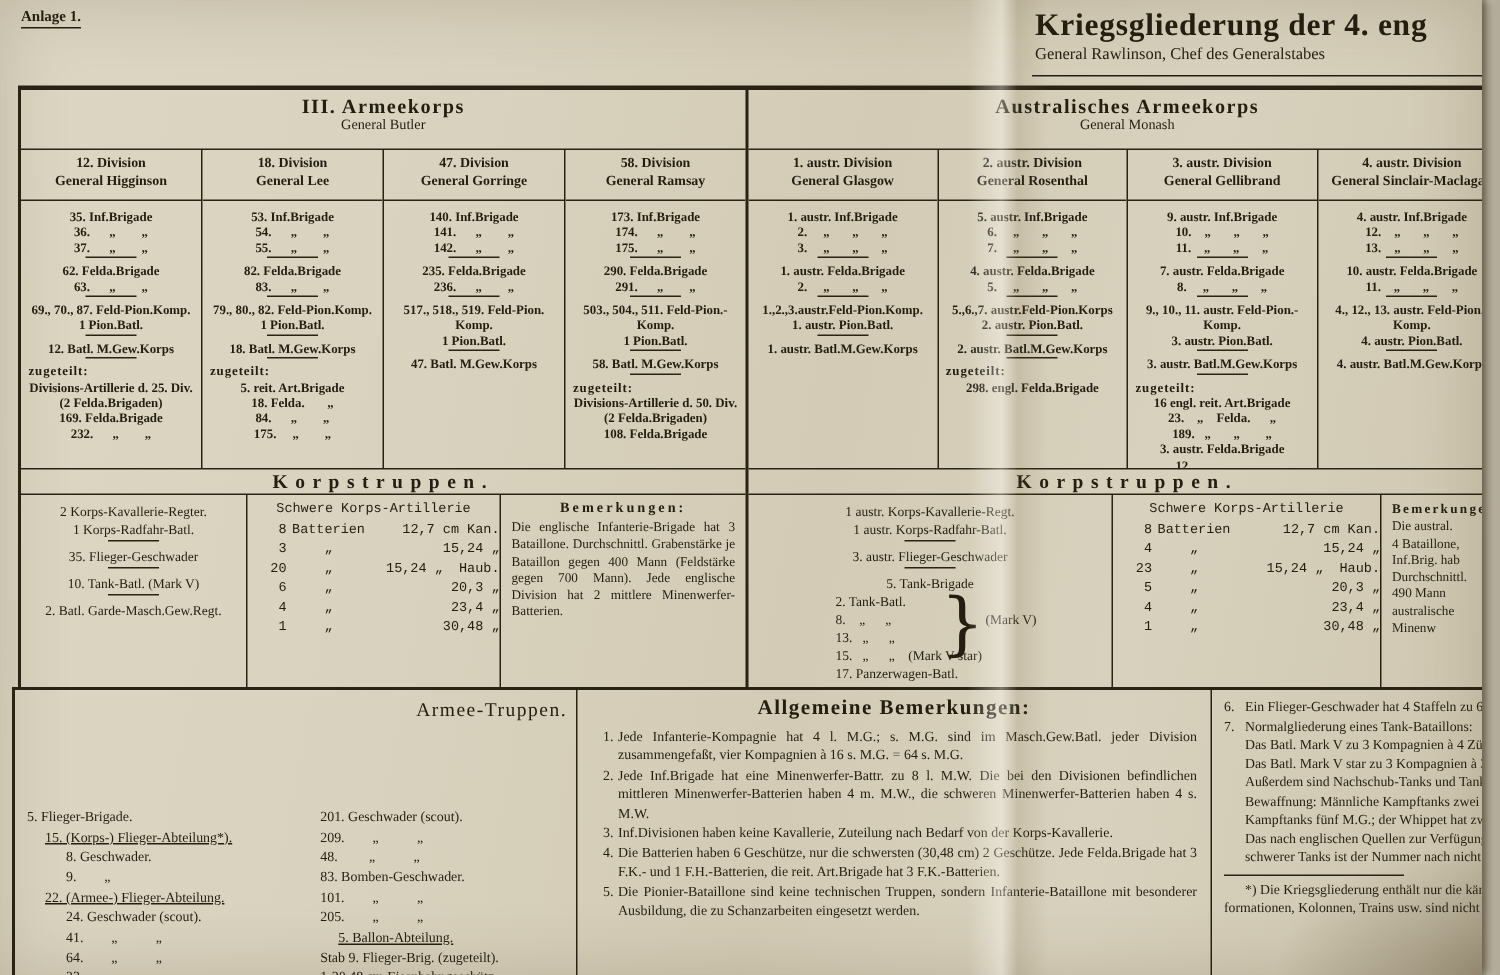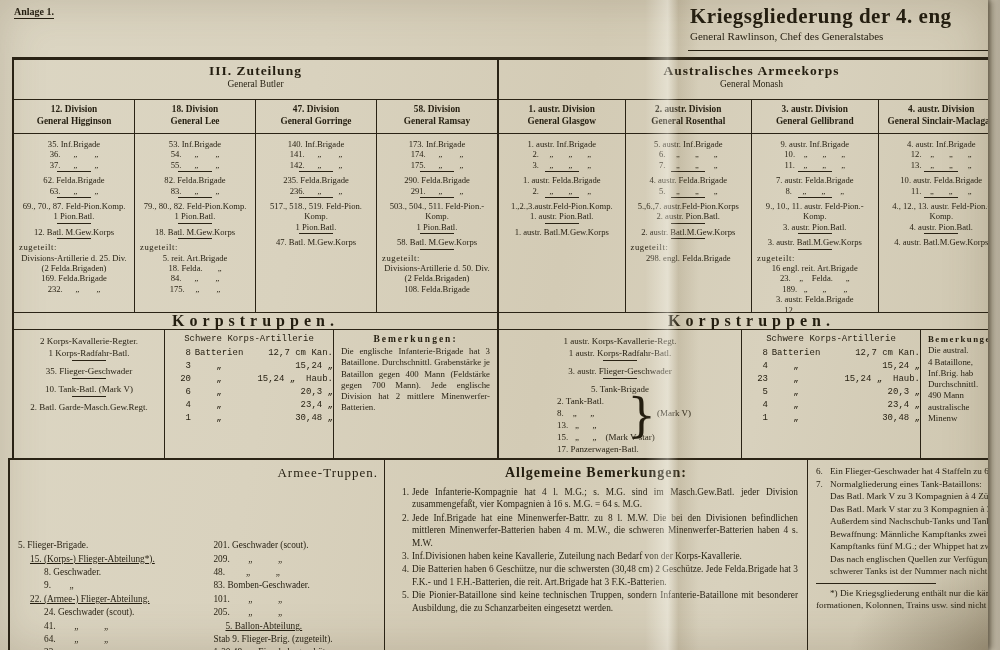--- a/index.html
+++ b/index.html
@@ -31,28 +31,28 @@
   .half.left{width:483px;border-right:2px solid #2a2315;}
   .half.right{flex:1;}
   .corps-head{height:36px;border-bottom:1px solid #2a2315;text-align:center;padding-top:3px;}
   .corps-name{font-size:13.5px;font-weight:bold;letter-spacing:1px;}
   .corps-cmdr{font-size:9.5px;}
   .div-row{display:flex;flex:1;min-height:0;}
   .div-col{flex:1;min-width:0;border-right:1px solid #2a2315;display:flex;flex-direction:column;overflow:hidden;}
   .div-col:last-child{border-right:0;}
   .div-head{height:30px;border-bottom:1px solid #2a2315;text-align:center;padding-top:3px;
     font-weight:bold;font-size:9.3px;line-height:12px;}
-  .div-body{flex:1;overflow:hidden;padding-top:5px;}
+  .div-body{flex:1;overflow:hidden;padding-top:5px;font-weight:bold;}
   .dl{font-size:8.6px;line-height:10.4px;text-align:center;white-space:pre;}
   .dl.gap{margin-top:3px;}
   .dl.lbl{text-align:left;padding-left:5px;letter-spacing:.6px;}
   .dl.sep::after,.ku.sep::after{content:"";display:block;width:34px;margin:1px auto 0;
     border-top:1px solid #2a2315;}
   .kt-band{height:16px;border-top:1px solid #2a2315;border-bottom:1px solid #2a2315;
-    text-align:center;font-weight:bold;font-size:16px;letter-spacing:5px;line-height:16px;}
+    text-align:center;font-weight:bold;font-size:13px;letter-spacing:5px;line-height:16px;}
   .kt-row{display:flex;height:128px;}
   .kt-col{border-right:1px solid #2a2315;overflow:hidden;position:relative;}
   .kt-col:last-child{border-right:0;}
   .half.left .kt-units{width:150px;}  .half.left .kt-art{width:168px;}
   .half.right .kt-units{width:242px;} .half.right .kt-art{width:178px;}
   .kt-rem{flex:1;padding:4px 7px;}
   .kt-units{padding-top:5px;}
   .ku{font-size:9px;line-height:12px;text-align:center;white-space:pre;}
   .ku.gap{margin-top:4px;}
   .ku.tl{text-align:left;padding-left:58px;}
@@ -102,21 +102,21 @@
   <div class="masthead">
     <div class="t">Kriegsgliederung der 4. eng</div>
     <div class="s">General Rawlinson, Chef des Generalstabes</div>
   </div>
   <div class="mast-rule"></div>
 
   <div class="main-table">
 
     <div class="half left">
       <div class="corps-head">
-        <div class="corps-name">III. Zuteilung</div>
+        <div class="corps-name">III. Armeekorps</div>
         <div class="corps-cmdr">General Butler</div>
       </div>
       <div class="div-row">
         <div class="div-col">
           <div class="div-head">
             <div>12. Division</div>
             <div>General Higginson</div>
           </div>
           <div class="div-body">
 

